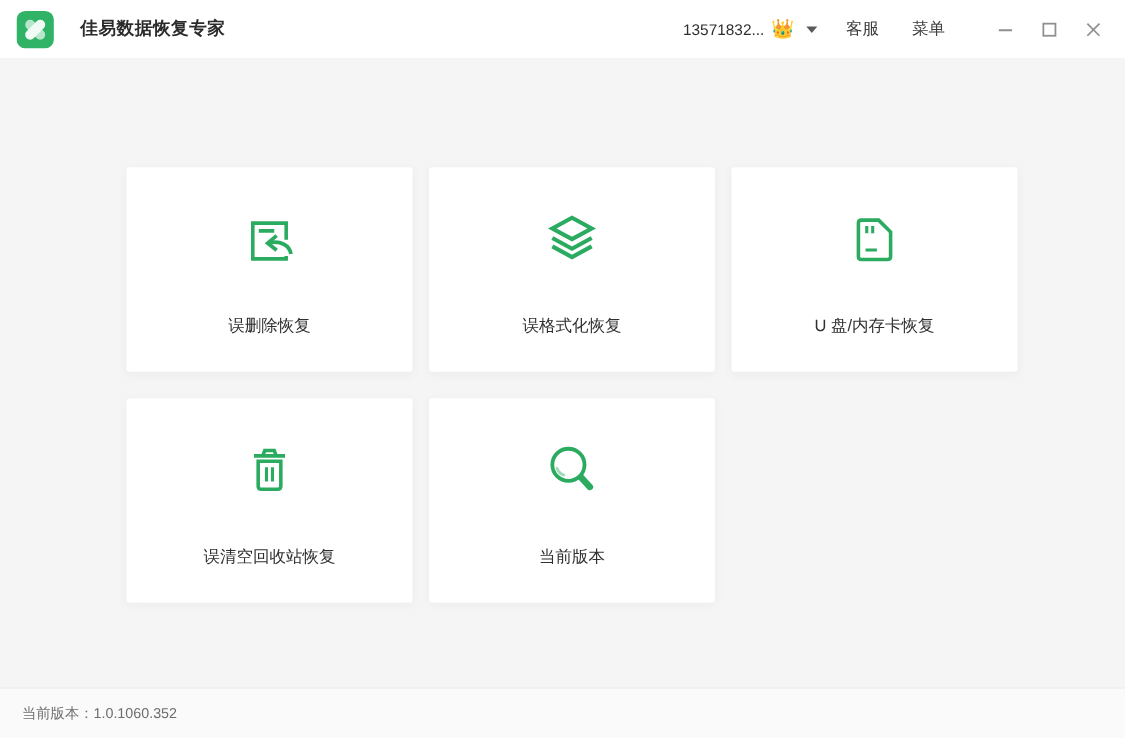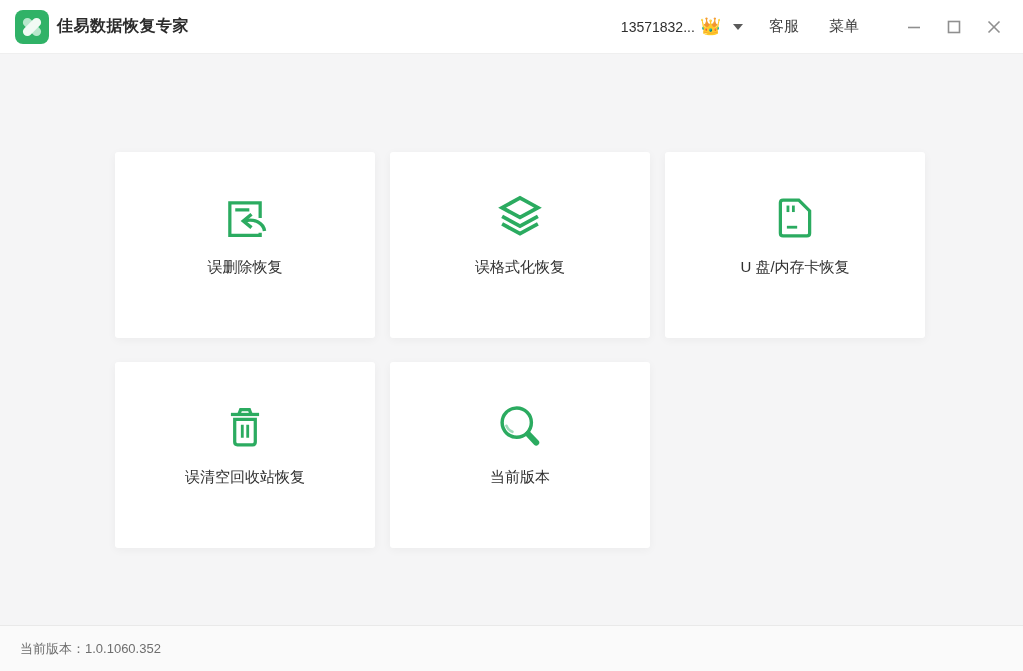--- a/index.html
+++ b/index.html
@@ -12,21 +12,21 @@
     color: #303030;
   }
 
   
   .titlebar {
     position: absolute; top: 0; left: 0; right: 0; height: 54px;
     background: #ffffff; border-bottom: 1px solid #efefef;
     display: flex; align-items: center;
   }
   .logo { width: 34px; height: 34px; margin-left: 15px; flex: 0 0 auto; }
-  .app-title { font-size: 16px; font-weight: 700; color: #2b2b2b; margin-left: 8px; letter-spacing: 0.5px; }
+  .app-title { font-size: 16px; font-weight: 700; color: #2b2b2b; margin-left: 24px; letter-spacing: 0.5px; }
   .titlebar-spacer { flex: 1; }
   .account-group { display: flex; align-items: center; cursor: pointer; margin-right: 26px; }
   .account-text { font-size: 14px; color: #2f2f2f; }
   .crown { font-size: 17px; margin-left: 6px; line-height: 1; }
   .caret { width: 0; height: 0; border-left: 5px solid transparent; border-right: 5px solid transparent; border-top: 6px solid #5a5a5a; margin-left: 11px; }
   .tb-link { font-size: 15px; color: #404040; margin-right: 30px; cursor: pointer; }
   .win-btns { display: flex; align-items: center; margin-right: 14px; }
   .win-btn { width: 30px; height: 30px; display: flex; align-items: center; justify-content: center; margin-left: 10px; cursor: pointer; }
   .win-btn svg { display: block; }
 
@@ -39,20 +39,21 @@
     grid-auto-rows: 186px;
     column-gap: 15px; row-gap: 24px;
   }
   .card {
     background: #ffffff;
     border-radius: 3px;
     box-shadow: 0 2px 10px rgba(0,0,0,0.045);
     display: flex; flex-direction: column; align-items: center;
     padding-top: 40px;
     cursor: pointer;
+    gap: 29px;
   }
   .card .icon-wrap { width: 52px; height: 52px; }
   .card .icon-wrap svg { width: 52px; height: 52px; display: block; }
   .card-label { margin-top: 14px; font-size: 15px; color: #303030; }
 
   
   .statusbar {
     position: absolute; left: 0; right: 0; bottom: 0; height: 46px;
     background: #fafafa; border-top: 1px solid #e9e9e9;
     display: flex; align-items: center; padding-left: 20px;

